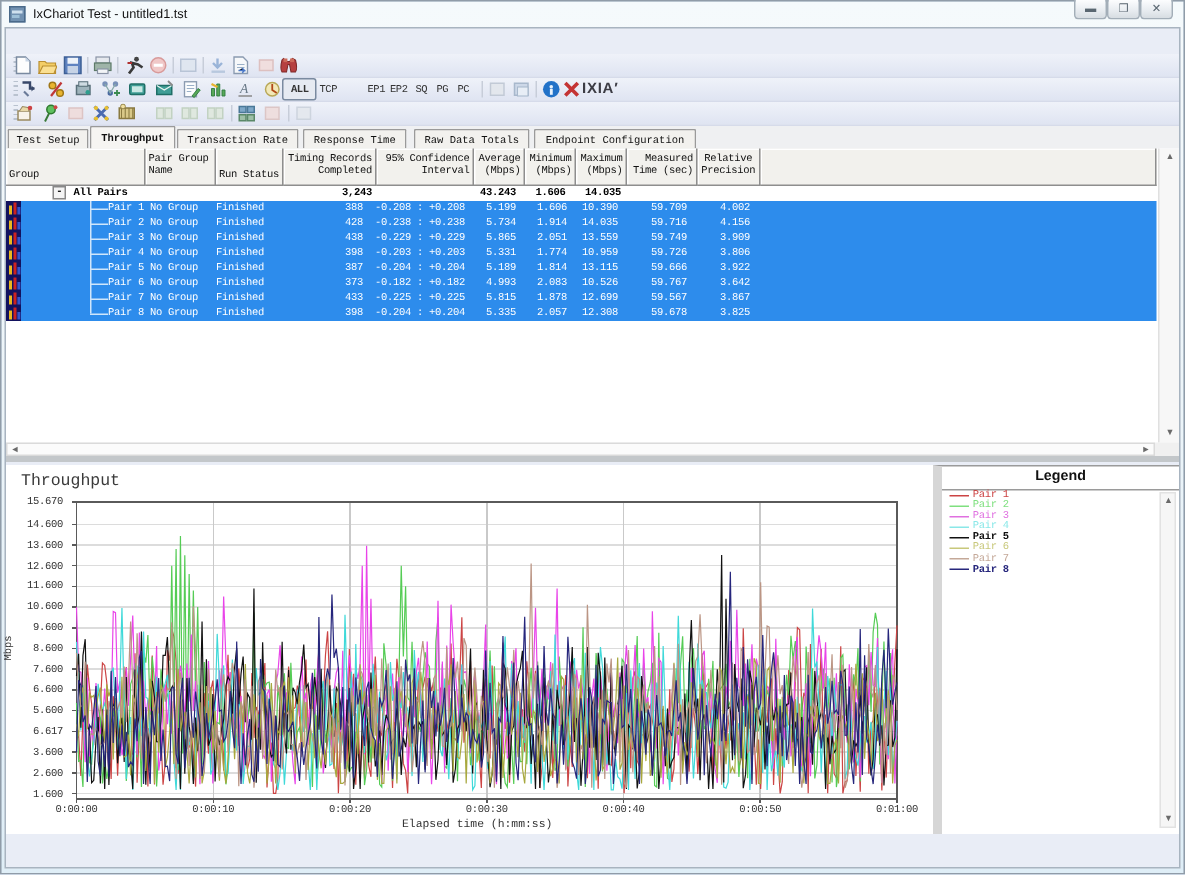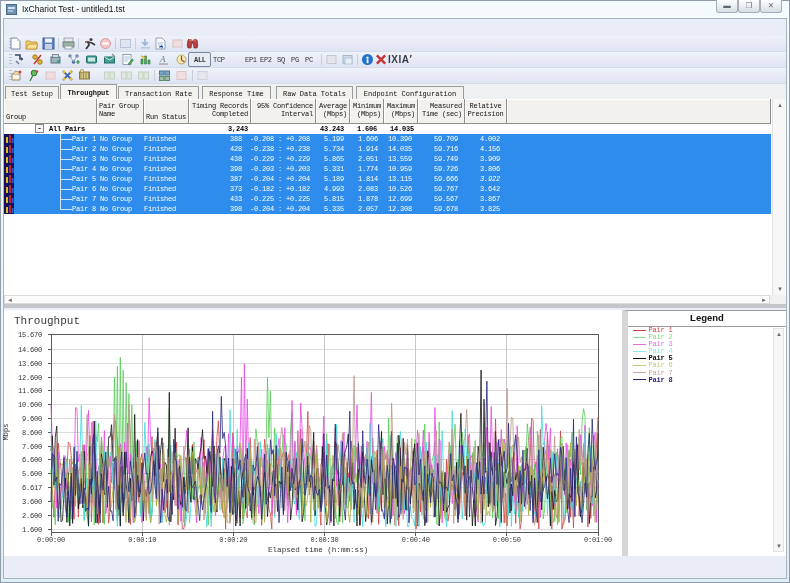--- a/index.html
+++ b/index.html
@@ -388,21 +388,21 @@
 <div style="position:absolute;left:56px;top:0;width:1px;height:10px;background:#cfe6fb;"></div>
         <div style="position:absolute;left:56px;top:5px;width:12px;height:1px;background:#cfe6fb;"></div>
 <div class="cell" style="left:68px;">Pair 5 No Group</div>
 <div class="cell" style="left:140px;">Finished</div>
 <div class="cell rnum" style="left:178px;width:60px;">387</div>
 <div class="cell rnum" style="left:242px;width:64px;">-0.204 : +0.204</div>
 <div class="cell rnum" style="left:280px;width:60px;">5.189</div>
 <div class="cell rnum" style="left:314px;width:60px;">1.814</div>
 <div class="cell rnum" style="left:348px;width:60px;">13.115</div>
 <div class="cell rnum" style="left:394px;width:60px;">59.666</div>
-<div class="cell rnum" style="left:436px;width:60px;font-style:italic;">3.922</div>
+<div class="cell rnum" style="left:436px;width:60px;">3.922</div>
 </div>
 <div class="trow" style="top:85px;color:#fff;">
 <svg class="cell" style="left:0px;top:0;" width="10" height="10" viewBox="0 0 10 10">
           <rect x="0" y="0" width="10" height="10" fill="#12125e"></rect>
           <rect x="2" y="3" width="2" height="6" fill="#e8b820"></rect>
           <rect x="5" y="1" width="2" height="8" fill="#cc2222"></rect>
           <rect x="7.6" y="4" width="2" height="5" fill="#3355cc"></rect>
         </svg>
 <div style="position:absolute;left:56px;top:0;width:1px;height:10px;background:#cfe6fb;"></div>
         <div style="position:absolute;left:56px;top:5px;width:12px;height:1px;background:#cfe6fb;"></div>

